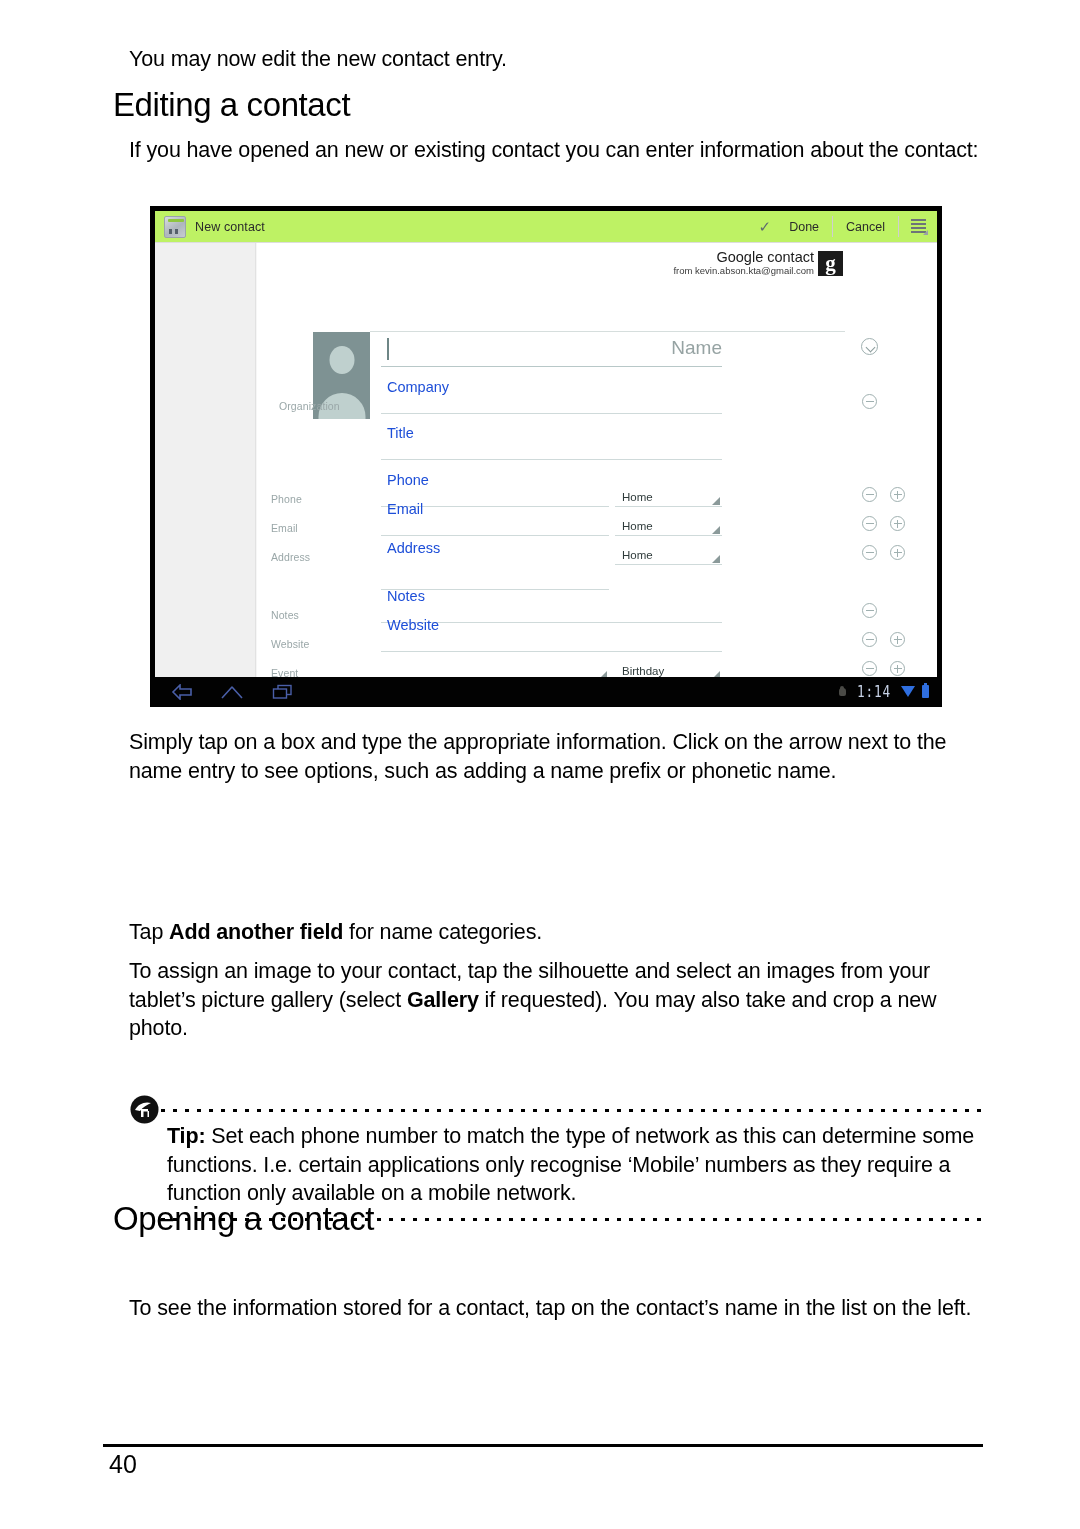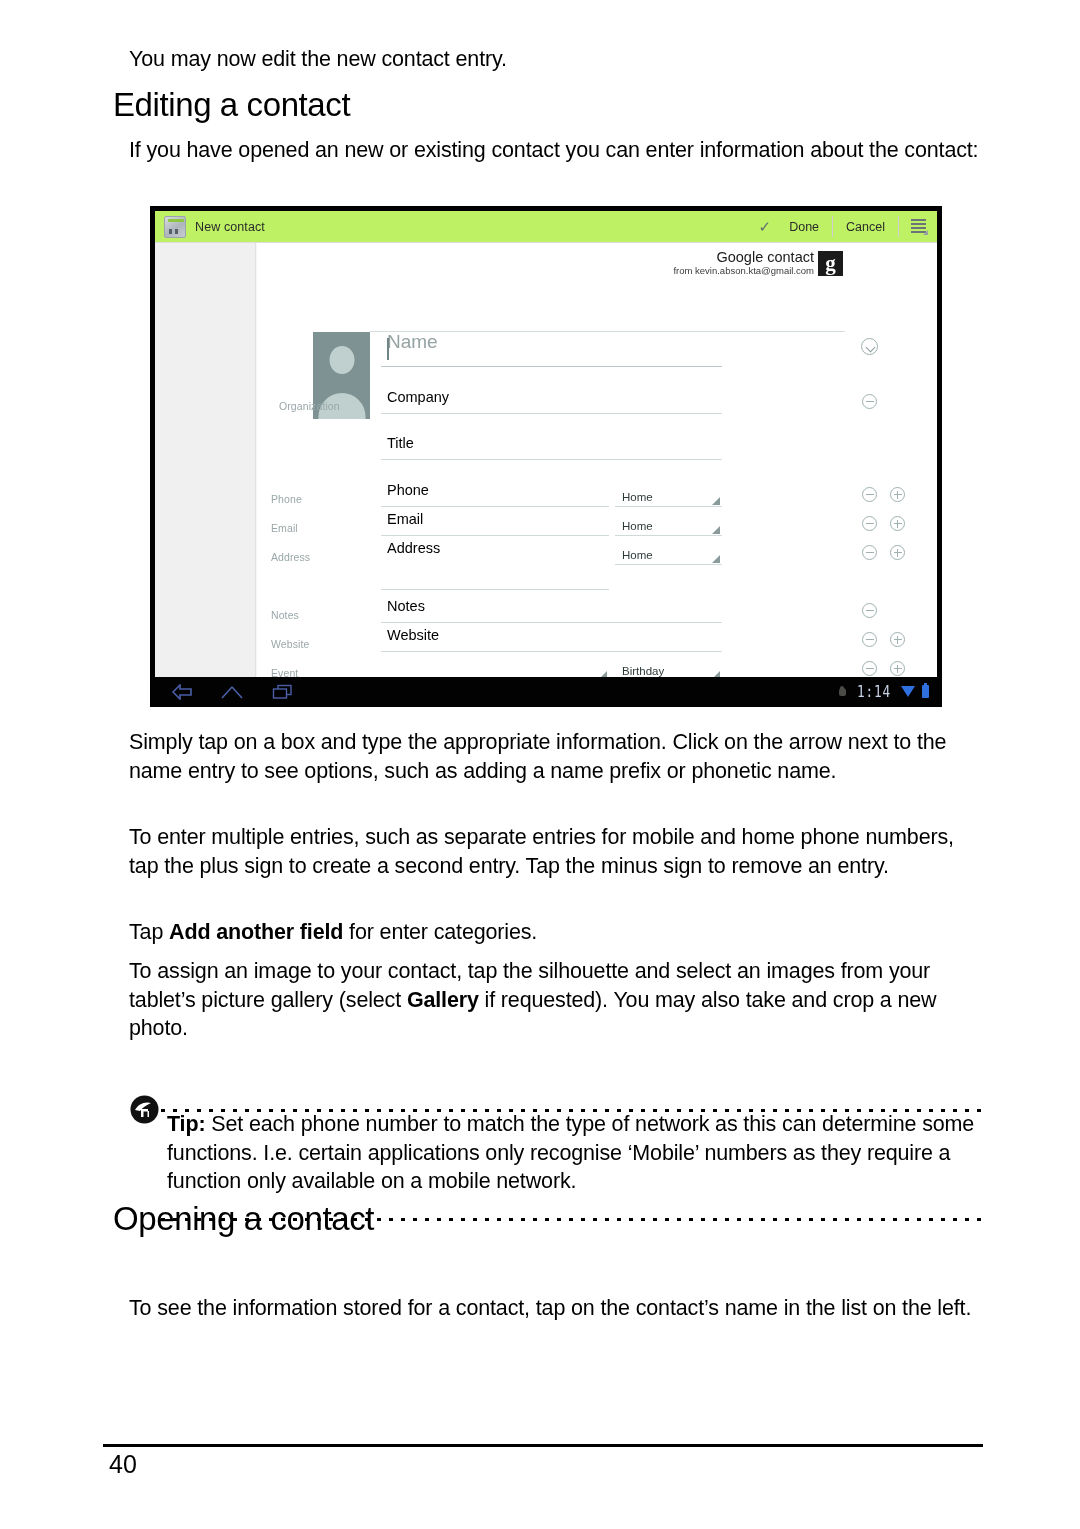--- a/index.html
+++ b/index.html
@@ -154,28 +154,29 @@
   }
 
   .rowlabel {
     position:absolute;
     font-size:10.5px; color:#9aa7a8; letter-spacing:0.1px;
   }
 
   .fld {
     position:absolute;
     border-bottom:1px solid #cfdada;
-    font-size:14.5px; color:#000000;
-    padding-left:6px; padding-bottom:8px;
+    font-size:14.5px; color:#1d4ed8;
+    padding-left:6px; padding-bottom:18px;
     display:flex; align-items:flex-end;
   }
   .fld.name-fld {
     font-size:19px; color:#96a3a3;
     border-bottom:1.5px solid #b8c8c8;
-    padding-bottom:13px;
+    padding-bottom:7px;
+    justify-content:flex-end;
   }
   .caret {
     position:absolute; left:6px; top:3px;
     width:1.5px; height:22px; background:#6e8686;
   }
   .typeval {
     position:absolute;
     border-bottom:1px solid #cfdada;
     font-size:11.5px; color:#2f3b3b;
     padding-left:7px; padding-bottom:3px;
@@ -261,21 +262,21 @@
   }
   .dots-top {
     position:absolute; left:32px; top:15px; right:0; height:3px;
     background-image:repeating-linear-gradient(90deg,#000 0 4px, transparent 4px 12px);
   }
   .dots-bot {
     position:absolute; left:32px; top:124px; right:0; height:3px;
     background-image:repeating-linear-gradient(90deg,#000 0 4px, transparent 4px 12px);
   }
   .tiptext {
-    position:absolute; left:38px; top:16px; width:810px;
+    position:absolute; left:38px; top:28px; width:810px;
     font-size:21.5px; line-height:28.5px; letter-spacing:-0.15px;
   }
 
   
   .footrule {
     position:absolute; left:103px; top:1444px; width:880px; height:3px;
     background:#000;
   }
   .pagenum {
     position:absolute; left:109px; top:1450px;
@@ -467,24 +468,23 @@
         <div class="bug"></div>
         <div class="clock">1:14</div>
         <div class="wifi"></div>
         <div class="batt"></div>
       </div>
     </div>
   </div>
 
   <div class="para" style="top:728px;">Simply tap on a box and type the appropriate information. Click on the arrow next to the name entry to see options, such as adding a name prefix or phonetic name.</div>
 
-  <div class="para" style="top:823px;">To enter multiple entries, such as separate entries for mobile and home phone numbers, tap the plus sign to create a second entry. Tap the minus sign to remove an entry.</div>
 
   <div class="para" style="top:918px;">
-    <span>Tap </span><span class="b">Add another field</span><span> for enter categories.</span>
+    <span>Tap </span><span class="b">Add another field</span><span> for name categories.</span>
   </div>
 
   <div class="para" style="top:957px;">
     <span>To assign an image to your contact, tap the silhouette and select an images from your tablet’s picture gallery (select </span><span class="b">Gallery</span><span> if requested). You may also take and crop a new photo.</span>
   </div>
 
 
   <div class="tipbox">
     <div class="acer-logo">
       <svg width="31" height="31" viewBox="0 0 31 31">

